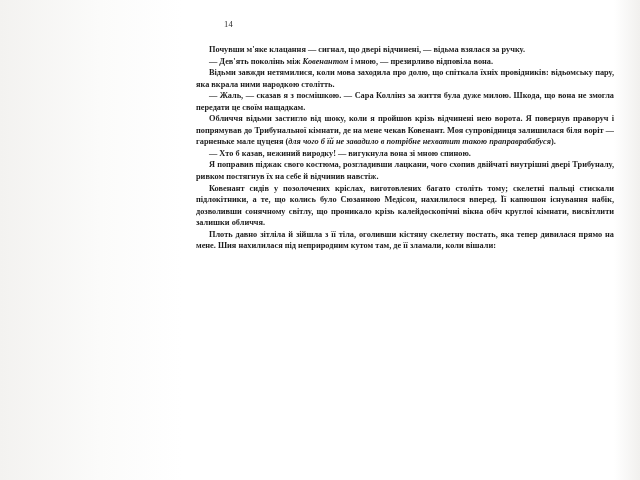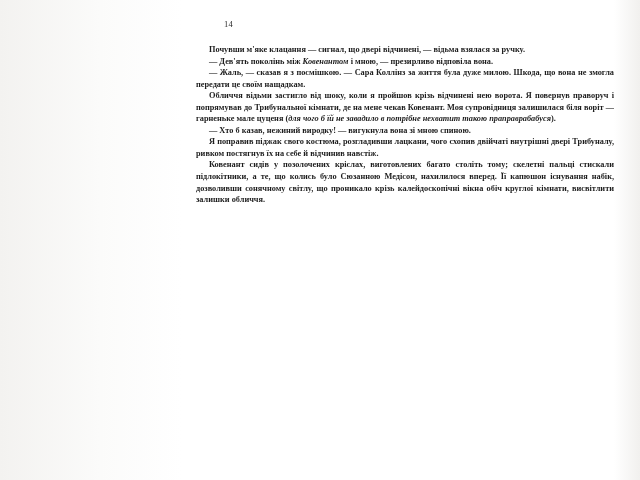--- a/index.html
+++ b/index.html
@@ -69,20 +69,22 @@
 </style>
 </head>
 <body>
 
 <div id="page">
   <div id="text-column">
     <div class="page-number">14</div>
     <div class="body-text">
         <p>Почувши м'яке клацання — сигнал, що двері відчинені, — відьма взялася за ручку.</p>
         <p>— Дев'ять поколінь між <em>Ковенантом</em> і мною, — презирливо відповіла вона.</p>
+        <p>Відьми завжди нетямилися, коли мова заходила про долю, що спіткала їхніх провідників: відьомську пару, яка вкрала ними народкою столітть.</p>
         <p>— Жаль, — сказав я з посмішкою. — Сара Коллінз за життя була дуже милою. Шкода, що вона не змогла передати це своїм нащадкам.</p>
         <p>Обличчя відьми застигло від шоку, коли я пройшов крізь відчинені нею ворота. Я повернув праворуч і попрямував до Трибунальної кімнати, де на мене чекав Ковенант. Моя супровідниця залишилася біля воріт — гарненьке мале цуценя (<em>для чого б їй не завадило в потрібне нехватит такою праправрабабуся</em>).</p>
         <p>— Хто б казав, нежиний виродку! — вигукнула вона зі мною спиною.</p>
         <p>Я поправив піджак свого костюма, розгладивши лацкани, чого схопив двійчаті внутрішні двері Трибуналу, ривком постягнув їх на себе й відчинив навстіж.</p>
         <p>Ковенант сидів у позолочених кріслах, виготовлених багато століть тому; скелетні пальці стискали підлокітники, а те, що колись було Сюзанною Медісон, нахилилося вперед. Її капюшон існування набік, дозволивши сонячному світлу, що проникало крізь калейдоскопічні вікна обіч круглої кімнати, висвітлити залишки обличчя.</p>
+        <p>Плоть давно зітліла й зійшла з її тіла, оголивши кістяну скелетну постать, яка тепер дивилася прямо на мене. Шия нахилилася під неприродним кутом там, де її зламали, коли вішали:</p>
       </div>
   </div>
 </div>
 
 </body></html>

